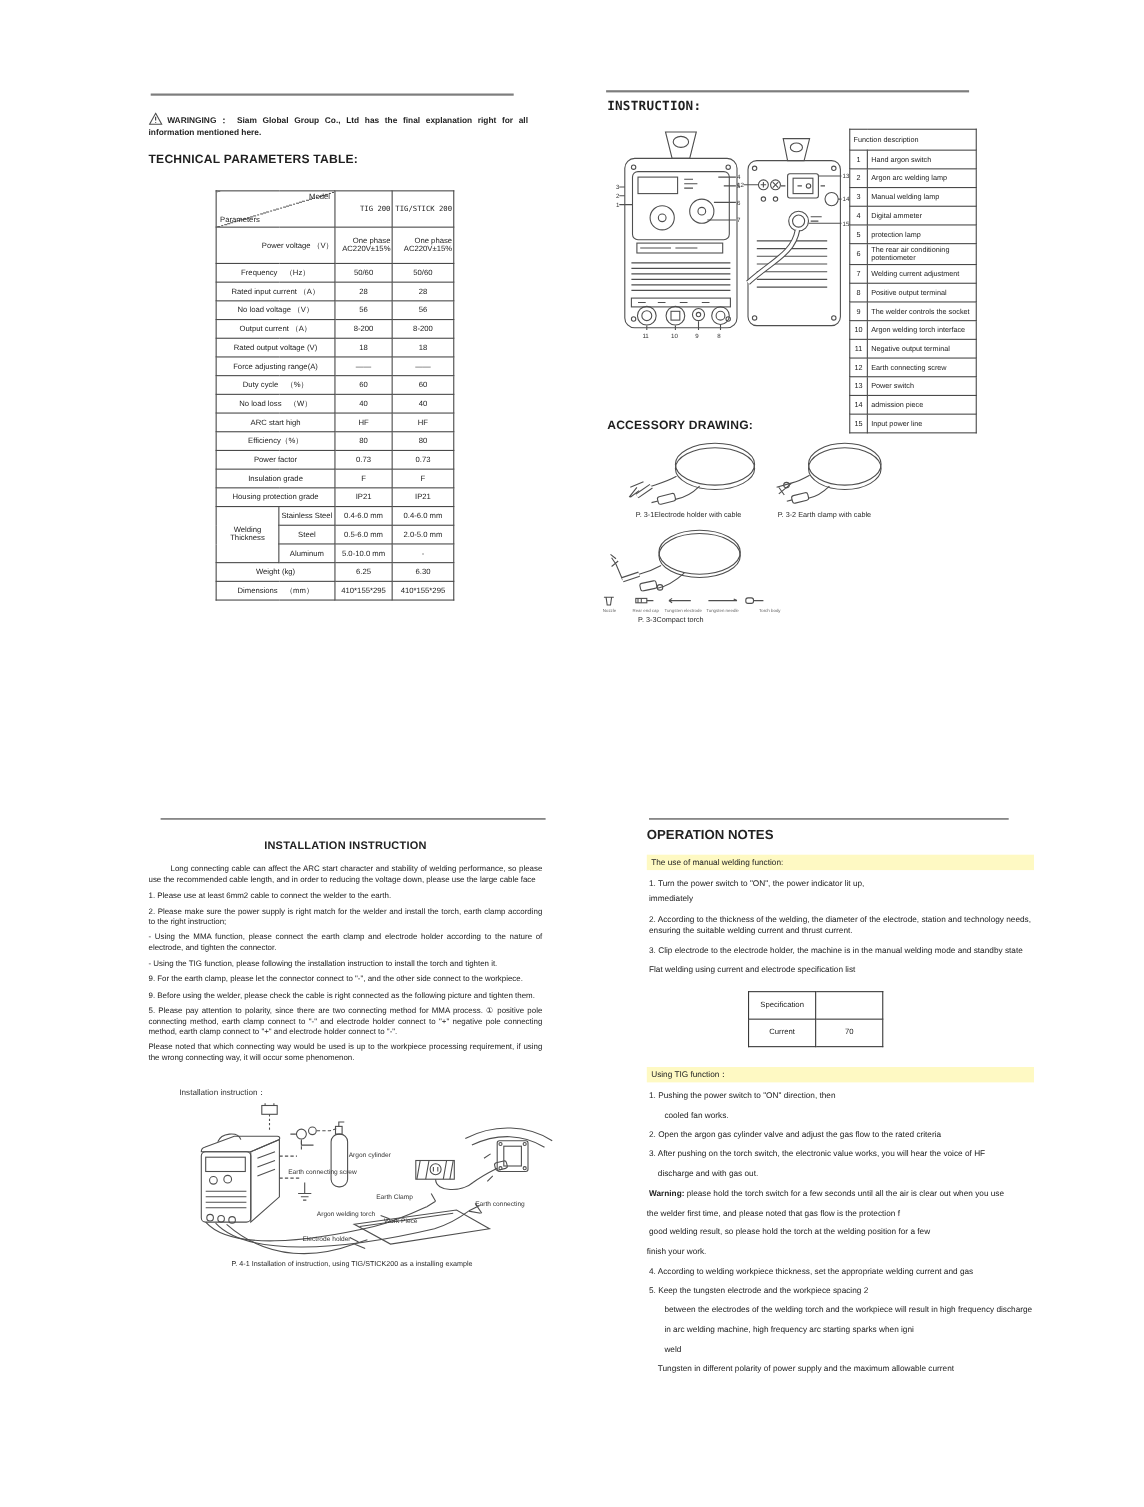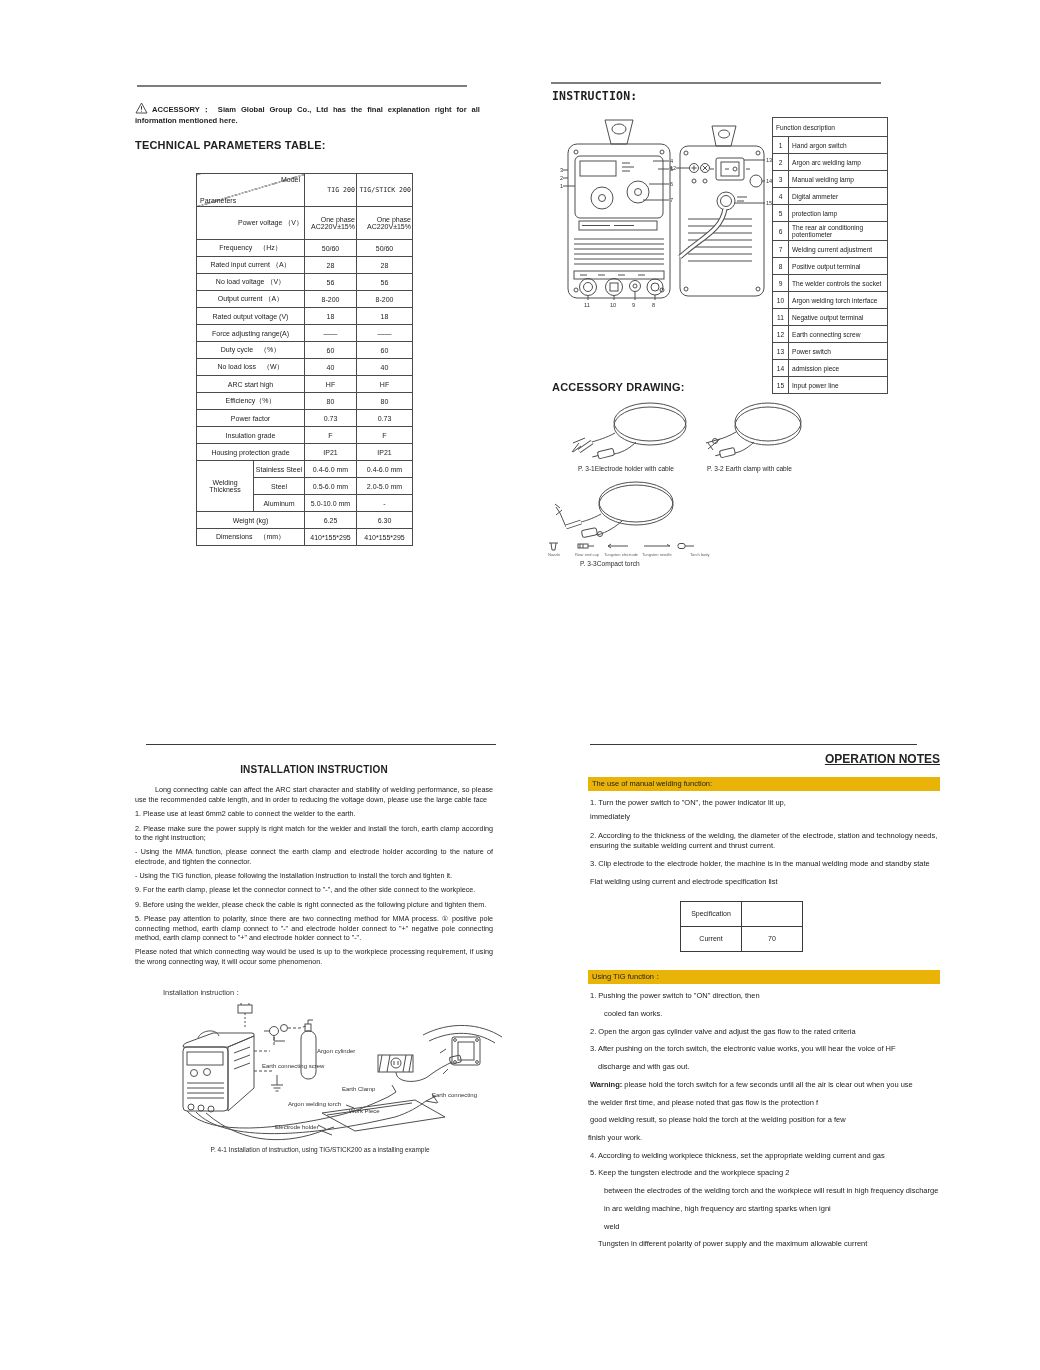--- a/index.html
+++ b/index.html
@@ -35,43 +35,43 @@
   
   .inst-body{position:absolute;left:135px;top:763px;width:358px;font-size:7.2px;line-height:1.34;color:#222;}
   .inst-body h2{margin:0 0 9px 0;text-align:center;font-size:10px;letter-spacing:.2px;}
   .inst-body p{margin:0 0 4.6px 0;text-align:justify;}
   .inst-body p.indent{text-indent:20px;}
   .diag-label{position:absolute;font-size:6px;color:#333;white-space:nowrap;}
   .diag-label.big{font-size:7.4px;}
   .caption{position:absolute;font-size:6.5px;color:#2a2a2a;text-align:center;}
   
   .op-body{position:absolute;left:588px;top:751px;width:352px;font-size:7.5px;line-height:1.35;color:#222;}
-  .op-body h2{margin:0 0 10px 0;text-align:right;font-size:12px;text-decoration:underline;}
-  .gray-bar{background:#eab308;padding:2px 4px;margin:0 0 7px 0;}
+  .op-body h2{margin:0 0 10px 0;text-align:left;font-size:12px;}
+  .gray-bar{background:#fef9c3;padding:2px 4px;margin:0 0 7px 0;}
   .op-line{margin:0 0 4px 2px;}
   .op-line.sp{margin-top:8px;}
   .tig-line{margin:0 0 7.6px 2px;}
   .tig-line.ind{padding-left:14px;}
   .tig-line.ind2{padding-left:8px;}
   .spec-table{border-collapse:collapse;font-size:7px;margin:14px 0 18px 92px;}
   .spec-table td{border:1px solid #3a3a3a;width:58px;height:22px;text-align:center;}
 </style>
 </head>
 <body>
 
 <div class="page">
 
   <div class="rule" style="left:137px;top:85px;width:330px;"></div>
   <div class="rule" style="left:551px;top:82px;width:330px;"></div>
 
   <div class="warn-block">
     <svg class="warn-icon" style="position:static" width="13" height="12" viewBox="0 0 13 12">
       <path d="M6.5,1 L12,11 H1 Z" class="ln"></path>
       <path d="M6.5,4.2 V7.6 M6.5,8.8 V9.6" stroke="#333" stroke-width="1" fill="none"></path>
-    </svg><span>ACCESSORY：</span>
+    </svg><span>WARINGING：</span>
     <span>Siam Global Group Co., Ltd has the final explanation right for all information mentioned here.</span>
   </div>
 
   <div class="sec-title" style="left:135px;top:139px;">TECHNICAL PARAMETERS TABLE:</div>
 
   <table class="tech-table">
     <colgroup>
         <col style="width:57px">
         <col style="width:51px">
         <col style="width:52px">

